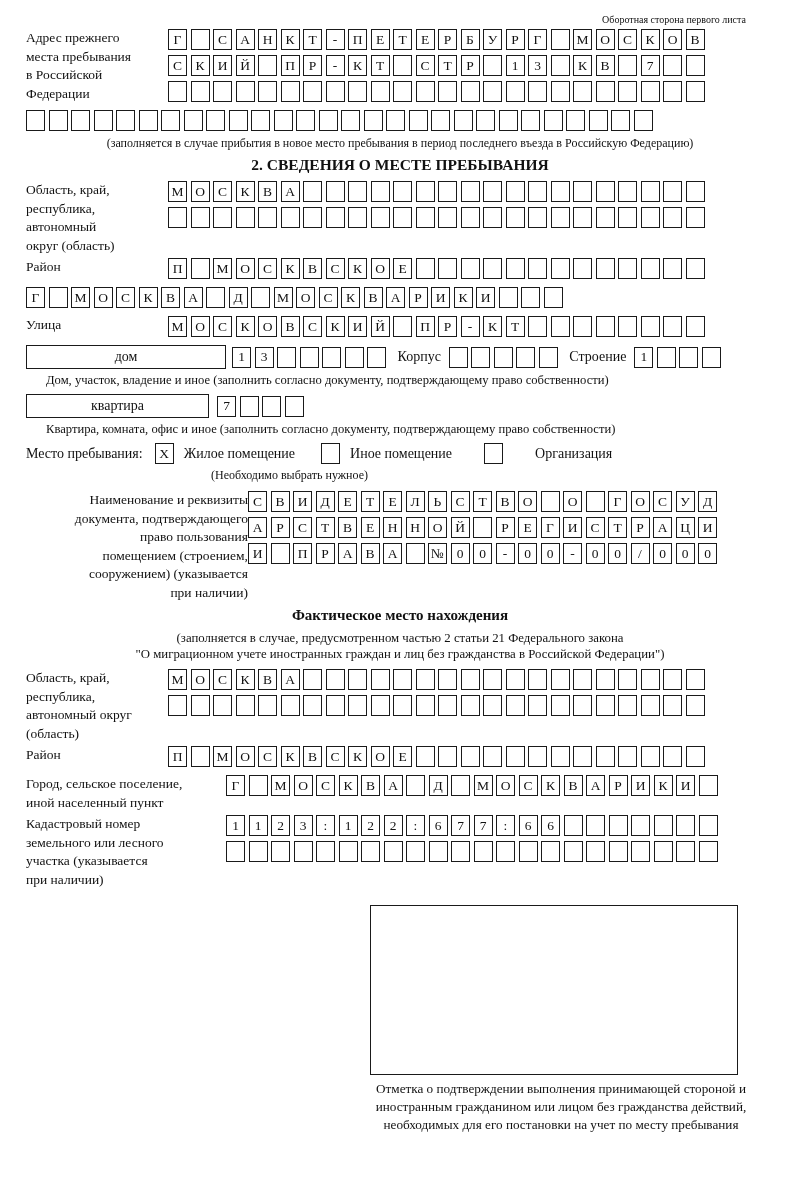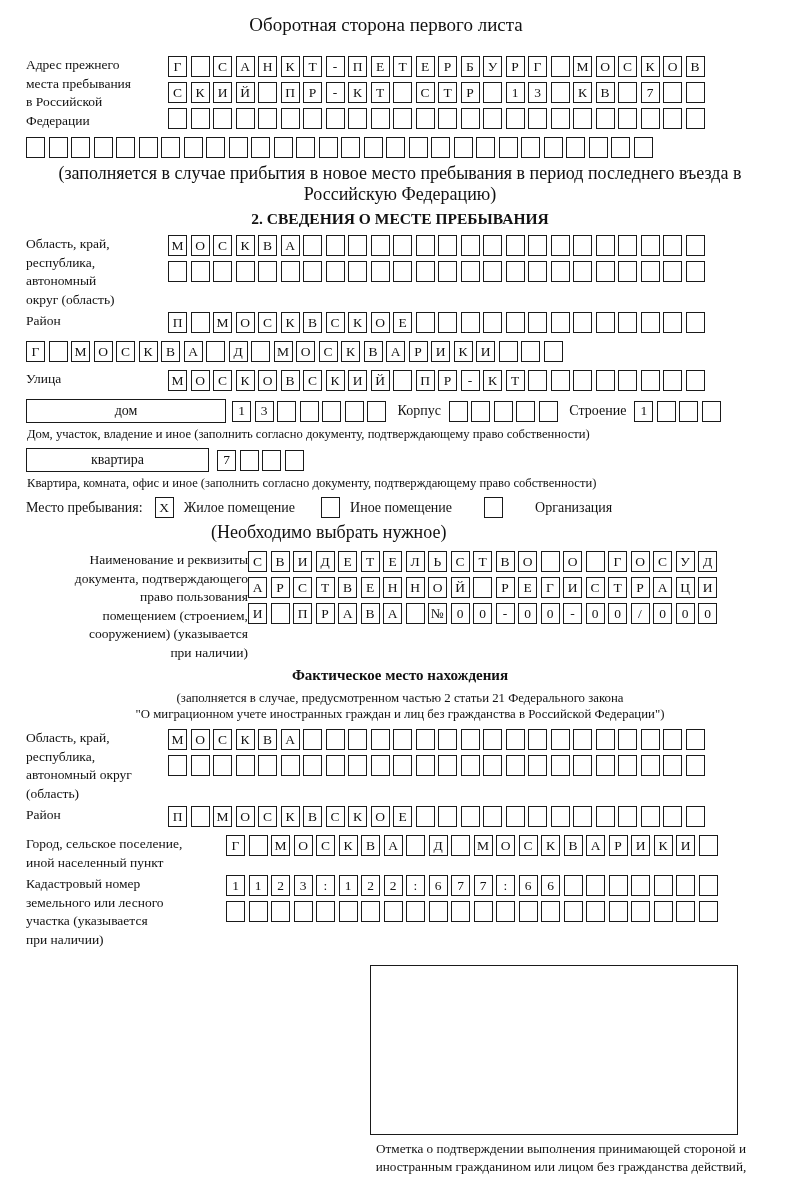--- a/index.html
+++ b/index.html
@@ -4,43 +4,43 @@
 <style>
   * { box-sizing: border-box; margin: 0; padding: 0; }
   html,body { background:#fff; }
   body {
     width: 800px; height: 1180px;
     padding: 14px 26px 0 26px;
     font-family: "Liberation Serif", "DejaVu Serif", serif;
     color: #111;
     overflow: hidden;
   }
-  .hdr-note { text-align: center; font-size: 19px; padding-right: 28px; margin-bottom: 20px; }
+  .hdr-note { text-align: right; font-size: 10px; padding-right: 28px; margin-bottom: 4px; }
   .block { display: flex; align-items: flex-start; margin-bottom: 3px; }
   .flabel {
     white-space: pre-line;
     font-size: 13.5px; line-height: 18.5px;
     flex: 0 0 auto;
   }
   .w142 { width: 142px; }
   .w222 { width: 222px; }
   .w200 { width: 200px; }
   .cellcol { display: flex; flex-direction: column; }
   .cellrow { display: flex; margin-bottom: 5px; }
   .cell {
     display: inline-flex; align-items: center; justify-content: center;
     width: 19px; height: 21px;
     border: 1.6px solid #1a1a1a;
     margin-right: 3.5px;
     font-size: 13.5px; line-height: 1;
     flex: 0 0 auto;
     background: #fff;
   }
-  .note-center { text-align: center; font-size: 18px; margin-bottom: 5px; }
-  .note-left { font-size: 12.6px; margin: 1px 0 6px 1px; }
+  .note-center { text-align: center; font-size: 12px; margin-bottom: 5px; }
+  .note-left { font-size: 12.6px; margin: 1px 0 6px 20px; }
   .sec-title { text-align: center; font-weight: bold; font-size: 15.5px; margin: 2px 0 7px 0; }
   .wordbox {
     display: inline-flex; align-items: center; justify-content: center;
     height: 24px; border: 1.6px solid #1a1a1a; font-size: 14px;
     flex: 0 0 auto; background:#fff;
   }
   .houserow, .aptrow, .stayrow { display: flex; align-items: center; margin-bottom: 4px; }
   .inline-label { font-size: 14px; margin: 0 8px; }
   .stayrow { font-size: 14px; margin-top: 4px; }
   .cb { margin-left: 12px; margin-right: 10px; }

